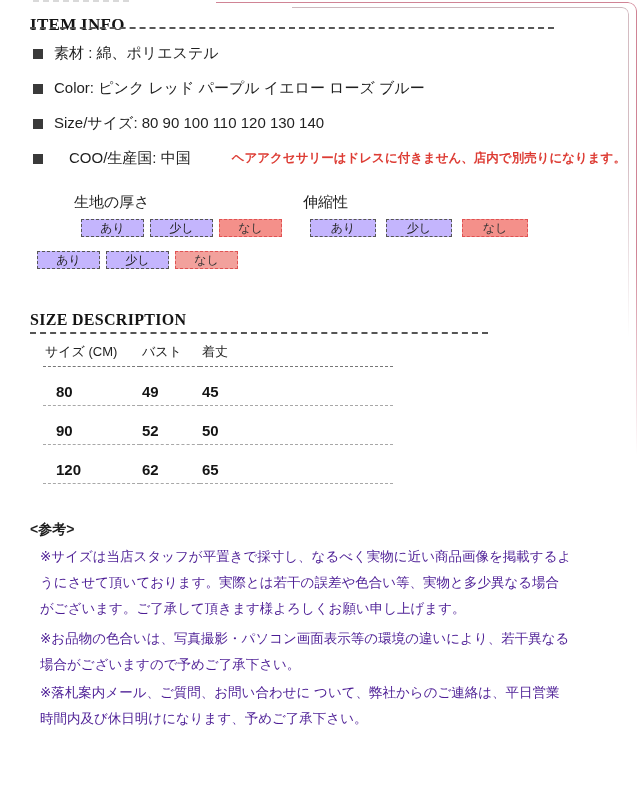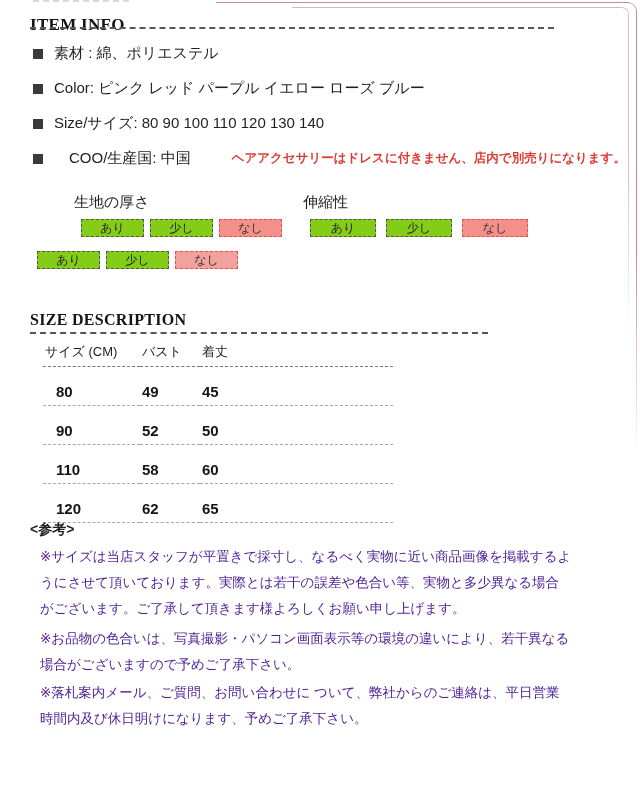--- a/index.html
+++ b/index.html
@@ -52,21 +52,21 @@
   }
 
   .attr-group{position:absolute;}
   #attr-group-thickness{top:193px;left:38px;margin-left:36px;}
   #attr-group-stretch{top:193px;left:303px;}
   #attr-group-sheer{top:244px;left:30px;}
   .attr-label{font-size:15px;color:#1f1f1f;}
   .chip-row{margin:7px 0 0 7px;display:flex;}
   .chip{
     width:63px;height:18px;box-sizing:border-box;margin-right:6px;
-    border:1px dashed #555;background:#84cc16;
+    border:1px dashed #555;background:#c4b5fd;
     display:flex;align-items:center;justify-content:center;
     font-size:12px;color:#222;flex:none;
   }
   #attr-group-stretch .chip{width:66px;margin-right:10px;}
   .chip.selected{background:#f4908a;border:1px dashed #e05252;color:#333;}
   #attr-group-sheer .chip.selected{background:#f2a19c;}
 
   table#size-table{
     position:absolute;top:341px;left:43px;width:350px;
     border-collapse:collapse;table-layout:fixed;
@@ -163,25 +163,20 @@
       <td class="c1">80</td>
       <td>49</td>
       <td>45</td>
     </tr>
     <tr>
       <td class="c1">90</td>
       <td>52</td>
       <td>50</td>
     </tr>
     <tr>
-      <td class="c1">110</td>
-      <td>58</td>
-      <td>60</td>
-    </tr>
-    <tr>
       <td class="c1">120</td>
       <td>62</td>
       <td>65</td>
     </tr>
   </tbody>
 </table>
 
 <p id="reference-title">&lt;参考&gt;</p>
 <p id="ref-p1" class="ref-paragraph">※サイズは当店スタッフが平置きで採寸し、なるべく実物に近い商品画像を掲載するようにさせて頂いております。実際とは若干の誤差や色合い等、実物と多少異なる場合がございます。ご了承して頂きます様よろしくお願い申し上げます。</p>
 <p id="ref-p2" class="ref-paragraph">※お品物の色合いは、写真撮影・パソコン画面表示等の環境の違いにより、若干異なる場合がございますので予めご了承下さい。</p>

